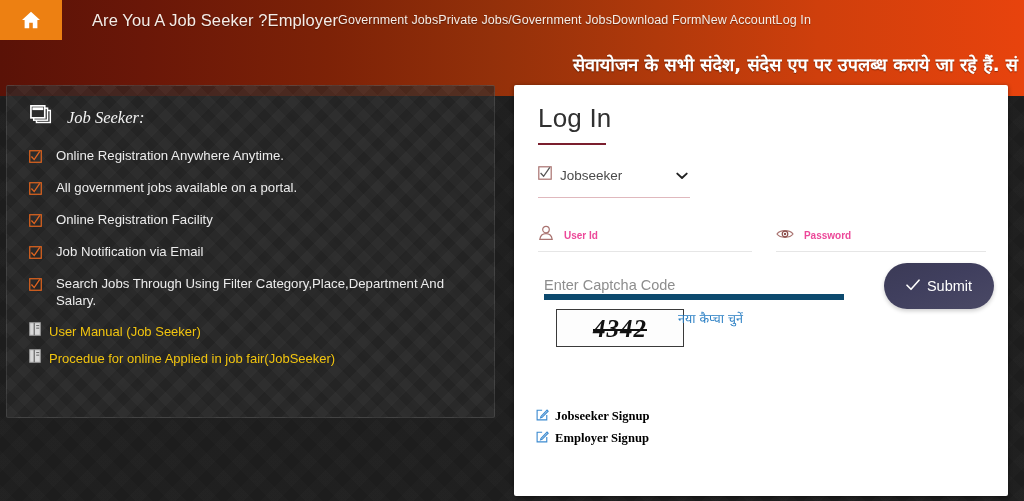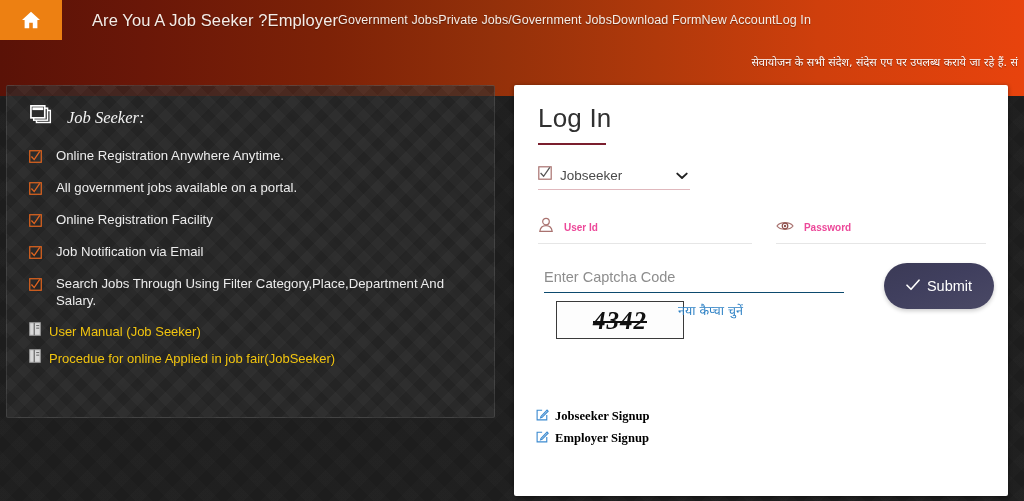--- a/index.html
+++ b/index.html
@@ -82,22 +82,22 @@
     position: absolute;
     left: 0; right: 0;
     top: 52px;
     height: 22px;
     overflow: hidden;
     text-align: right;
     padding-right: 6px;
   }
   .marquee-text {
     color: #ffffff;
-    font-size: 11px;
-    font-weight: normal;
+    font-size: 18px;
+    font-weight: bold;
     font-family: "DejaVu Sans", sans-serif;
     white-space: nowrap;
     text-shadow: 0 1px 1px rgba(0,0,0,0.4);
   }
 
   
   .content {
     position: absolute;
     top: 76px;
     left: 0;
@@ -192,21 +192,21 @@
     margin-top: 9px;
     margin-left: 2px;
   }
 
   .role-row {
     margin-top: 21px;
     display: flex;
     align-items: center;
     gap: 8px;
     width: 152px;
-    padding-bottom: 5px;
+    padding-bottom: 13px;
     border-bottom: 1.5px solid #e0b8bd;
     margin-left: 2px;
     cursor: pointer;
     position: relative;
   }
   .role-label {
     font-size: 13.5px;
     color: #4a4a4a;
     flex: 1 1 auto;
   }
@@ -233,22 +233,22 @@
     font-weight: bold;
   }
 
   .captcha-section {
     margin-top: 24px;
     position: relative;
     height: 96px;
   }
   .captcha-input {
     width: 300px;
-    padding-bottom: 6px;
-    border-bottom: 1px solid #0c4a6e;
+    padding-bottom: 0;
+    border-bottom: 6px solid #0c4a6e;
     margin-left: 8px;
   }
   .captcha-placeholder {
     font-size: 14.5px;
     color: #8d8d8d;
   }
   .captcha-img {
     position: absolute;
     left: 20px;
     top: 33px;

